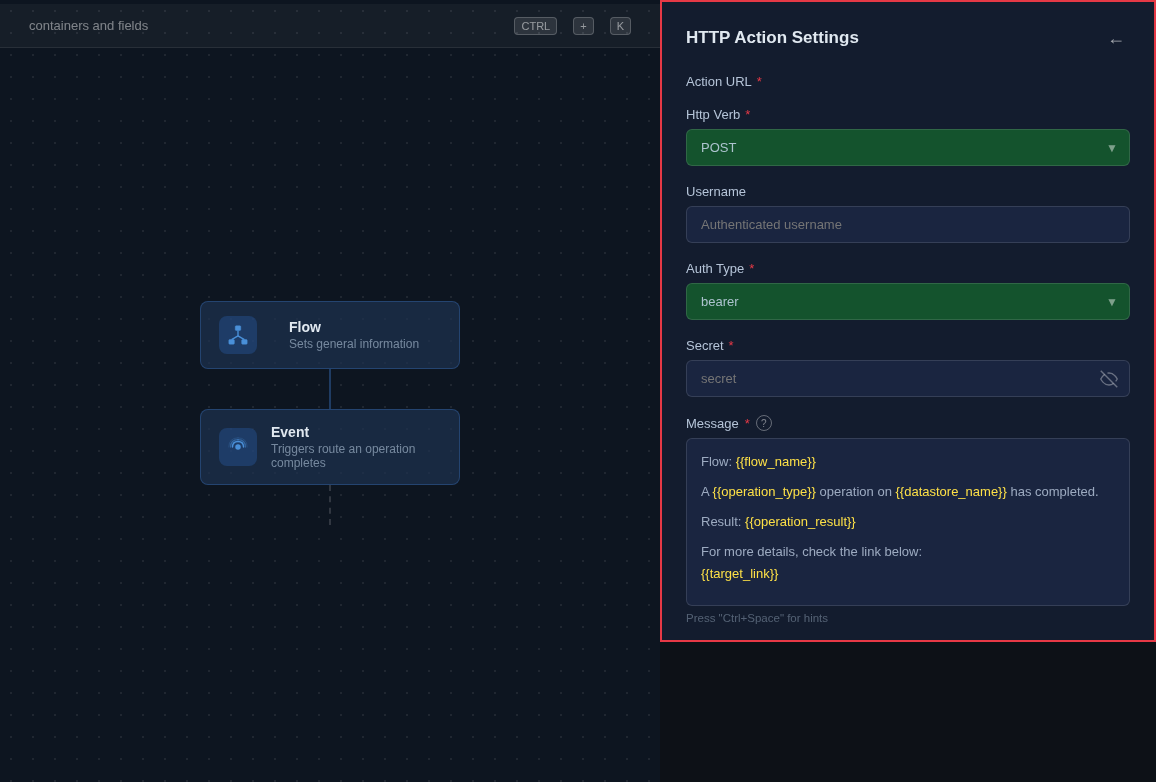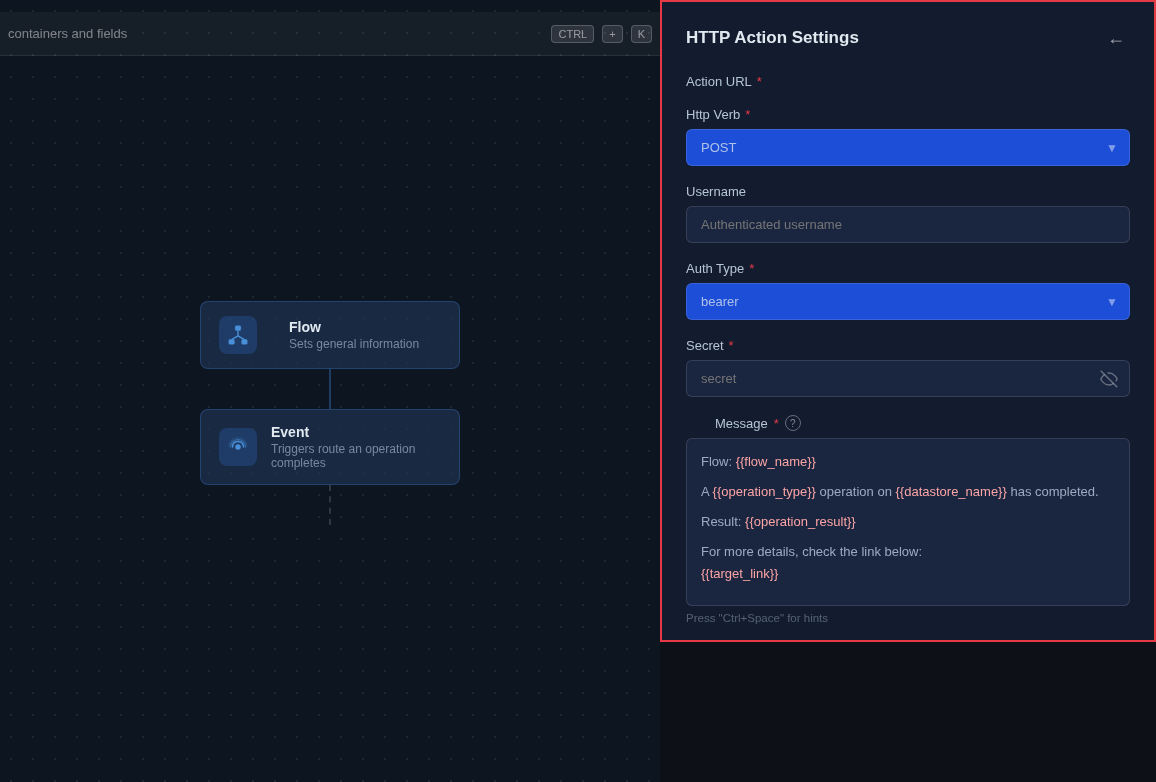--- a/index.html
+++ b/index.html
@@ -27,41 +27,41 @@
       content: '';
       position: absolute;
       inset: 0;
       background-image: radial-gradient(circle, rgba(255,255,255,0.08) 1px, transparent 1px);
       background-size: 22px 22px;
     }
 
     
     .search-bar {
       position: absolute;
-      top: 12px;
+      top: 4px;
       left: 0;
       right: 0;
       height: 44px;
       background: rgba(255,255,255,0.04);
       border-bottom: 1px solid rgba(255,255,255,0.08);
       display: flex;
       align-items: center;
       justify-content: space-between;
-      padding: 0 8px;
+      padding: 0 29px;
       z-index: 10;
     }
 
     .search-text {
       color: rgba(255,255,255,0.45);
       font-size: 13px;
     }
 
     .search-kbd {
       display: flex;
-      gap: 8px;
+      gap: 16px;
       align-items: center;
     }
 
     .kbd {
       background: rgba(255,255,255,0.1);
       border: 1px solid rgba(255,255,255,0.2);
       border-radius: 4px;
       padding: 2px 6px;
       color: rgba(255,255,255,0.5);
       font-size: 11px;
@@ -236,21 +236,21 @@
       font-size: 13px;
       outline: none;
     }
 
     .field-select-wrapper {
       position: relative;
     }
 
     .field-select {
       width: 100%;
-      background: #1d4ed8;
+      background: #14532d;
       border: 1px solid rgba(255,255,255,0.12);
       border-radius: 6px;
       padding: 10px 40px 10px 14px;
       color: rgba(200,215,235,0.85);
       font-size: 13px;
       outline: none;
       appearance: none;
       cursor: pointer;
     }
 
@@ -313,21 +313,21 @@
       font-size: 13px;
       line-height: 1.7;
       min-height: 145px;
     }
 
     .message-content p {
       margin-bottom: 8px;
     }
 
     .tvar {
-      color: #fca5a5;
+      color: #fde047;
     }
 
     .hints-text {
       color: rgba(180,200,220,0.4);
       font-size: 11.5px;
       margin-top: 6px;
     }
 
     .test-btn {
       background: #2b6de0;
@@ -469,21 +469,21 @@
           <path d="M9.9 4.24A9.12 9.12 0 0112 4c7 0 11 8 11 8a18.5 18.5 0 01-2.16 3.19"></path>
           <line x1="1" y1="1" x2="23" y2="23"></line>
         </svg>
       </button>
     </div>
   </div>
 
   
   <div class="field-group">
     <div class="message-label-row">
-      <span class="field-label" style="margin-bottom:0;margin-left:29px;">Message</span>
+      <span class="field-label" style="margin-bottom:0;">Message</span>
       <span class="required-star">*</span>
       <span class="help-icon">?</span>
     </div>
     <div class="message-content">
       <p>Flow: <span class="tvar">{{flow_name}}</span></p>
       <p>A <span class="tvar">{{operation_type}}</span> operation on <span class="tvar">{{datastore_name}}</span> has completed.</p>
       <p>Result: <span class="tvar">{{operation_result}}</span></p>
       <p>For more details, check the link below:<br><span class="tvar">{{target_link}}</span></p>
     </div>
     <div class="hints-text">Press "Ctrl+Space" for hints</div>

